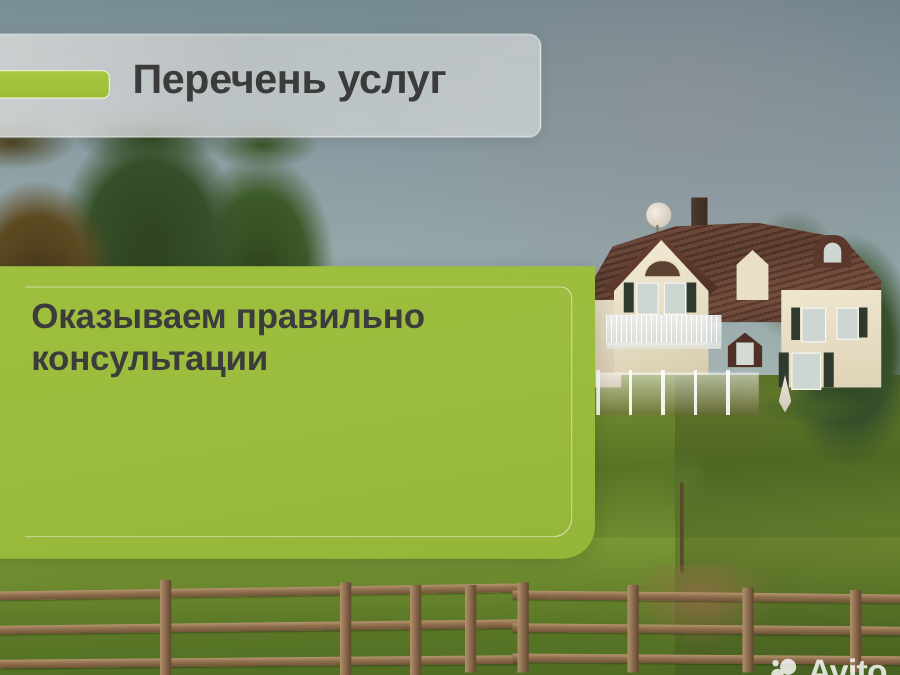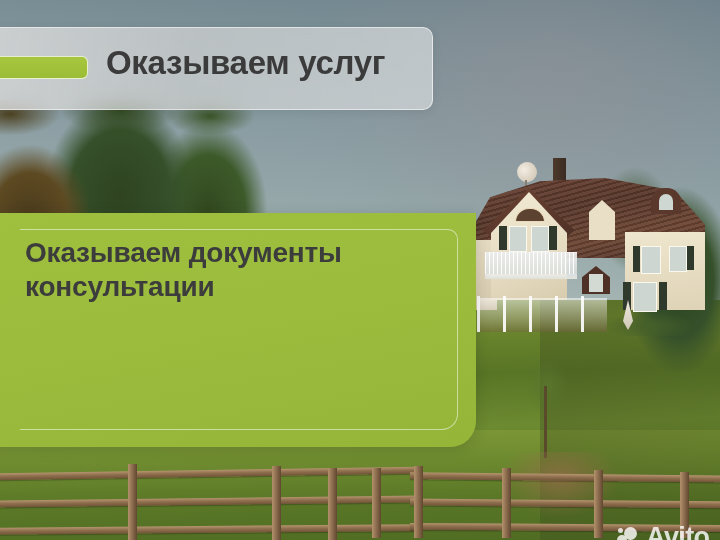--- a/index.html
+++ b/index.html
@@ -413,26 +413,26 @@
       <div class="post p4"></div>
       <div class="post p5"></div>
       <div class="post p6"></div>
       <div class="post p7"></div>
       <div class="post p8"></div>
     </div>
   </div>
 
   <div class="header-card"></div>
   <div class="accent-bar"></div>
-  <div class="header-title">Оказываем услуг</div>
+  <div class="header-title">Перечень услуг</div>
 
   <div class="green-card">
     <div class="green-card-inner"></div>
   </div>
-  <div class="card-heading">Оказываем документы консультации</div>
+  <div class="card-heading">Оказываем правильно консультации</div>
 
   <div class="avito">
     <span class="avito-dots">
       <i></i>
         <i></i>
         <i></i>
         <i></i>
     </span>
     <span class="avito-word">Avito</span>
   </div>

